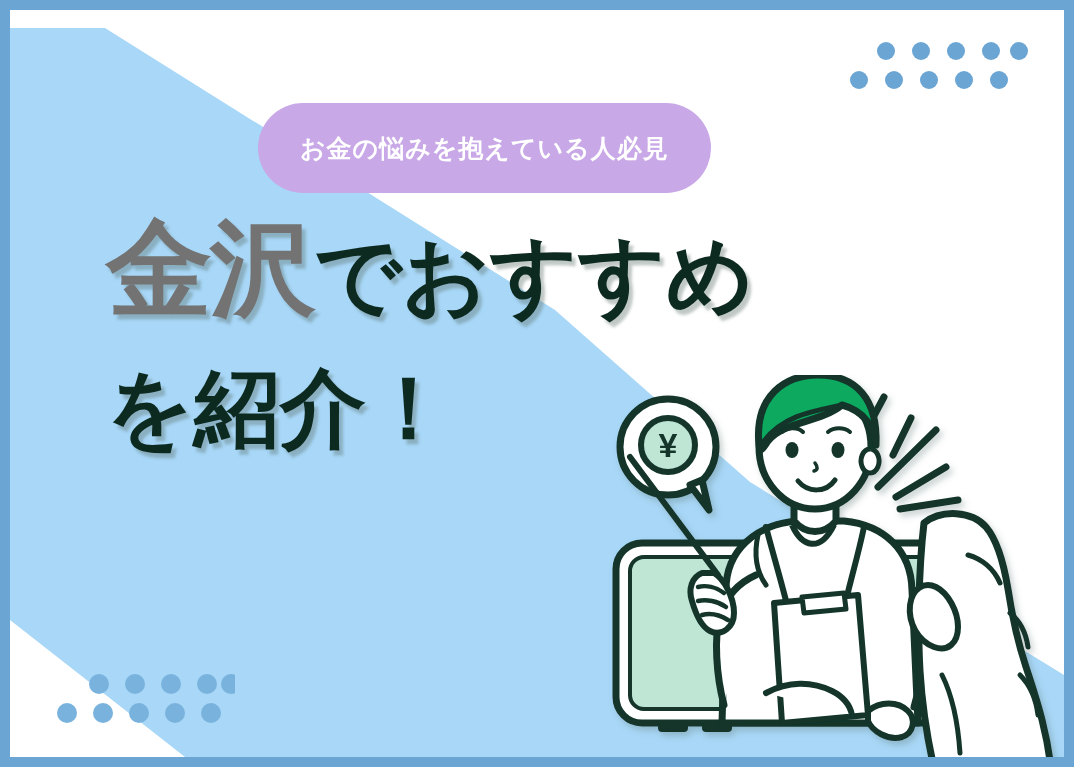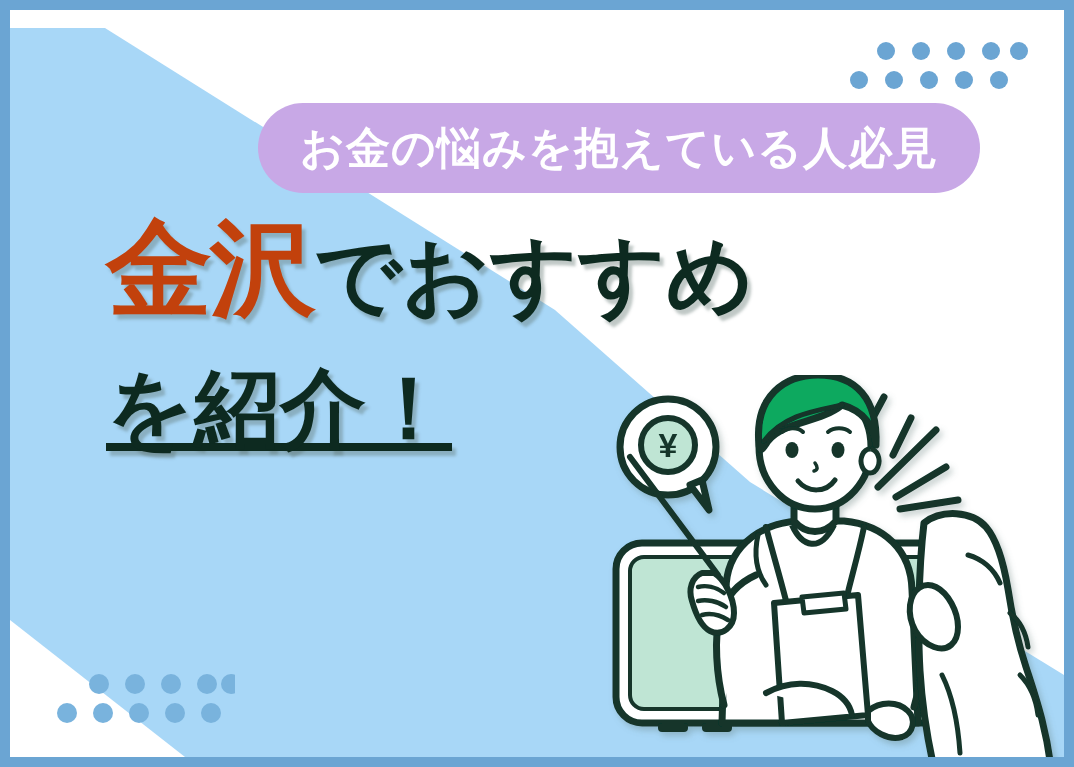--- a/index.html
+++ b/index.html
@@ -56,21 +56,21 @@
     padding: 0 42px;
     display: flex;
     align-items: center;
     justify-content: center;
     background: #c8a8e6;
     border-radius: 46px;
     box-sizing: border-box;
   }
   #badge-text {
     color: #ffffff;
-    font-size: 44px;
+    font-size: 25px;
     font-weight: bold;
     letter-spacing: 1px;
     white-space: nowrap;
     line-height: 1;
   }
 
   
   #headline {
     position: absolute;
     left: 96px;
@@ -79,24 +79,24 @@
   }
   .head-line {
     white-space: nowrap;
     line-height: 1.0;
     margin-bottom: 44px;
     color: #0d2a20;
     font-weight: bold;
     font-size: 86px;
     text-shadow: 4px 5px 3px rgba(90,110,105,0.38);
   }
-  .head-line:last-child { margin-bottom: 0; text-decoration: underline; }
+  .head-line:last-child { margin-bottom: 0; }
   .head-accent {
     font-size: 106px;
-    color: #c2410c;
+    color: #737373;
     letter-spacing: -2px;
   }
 
   
   #illustration {
     position: absolute;
     left: 596px;
     top: 365px;
     width: 470px;
     height: 402px;

